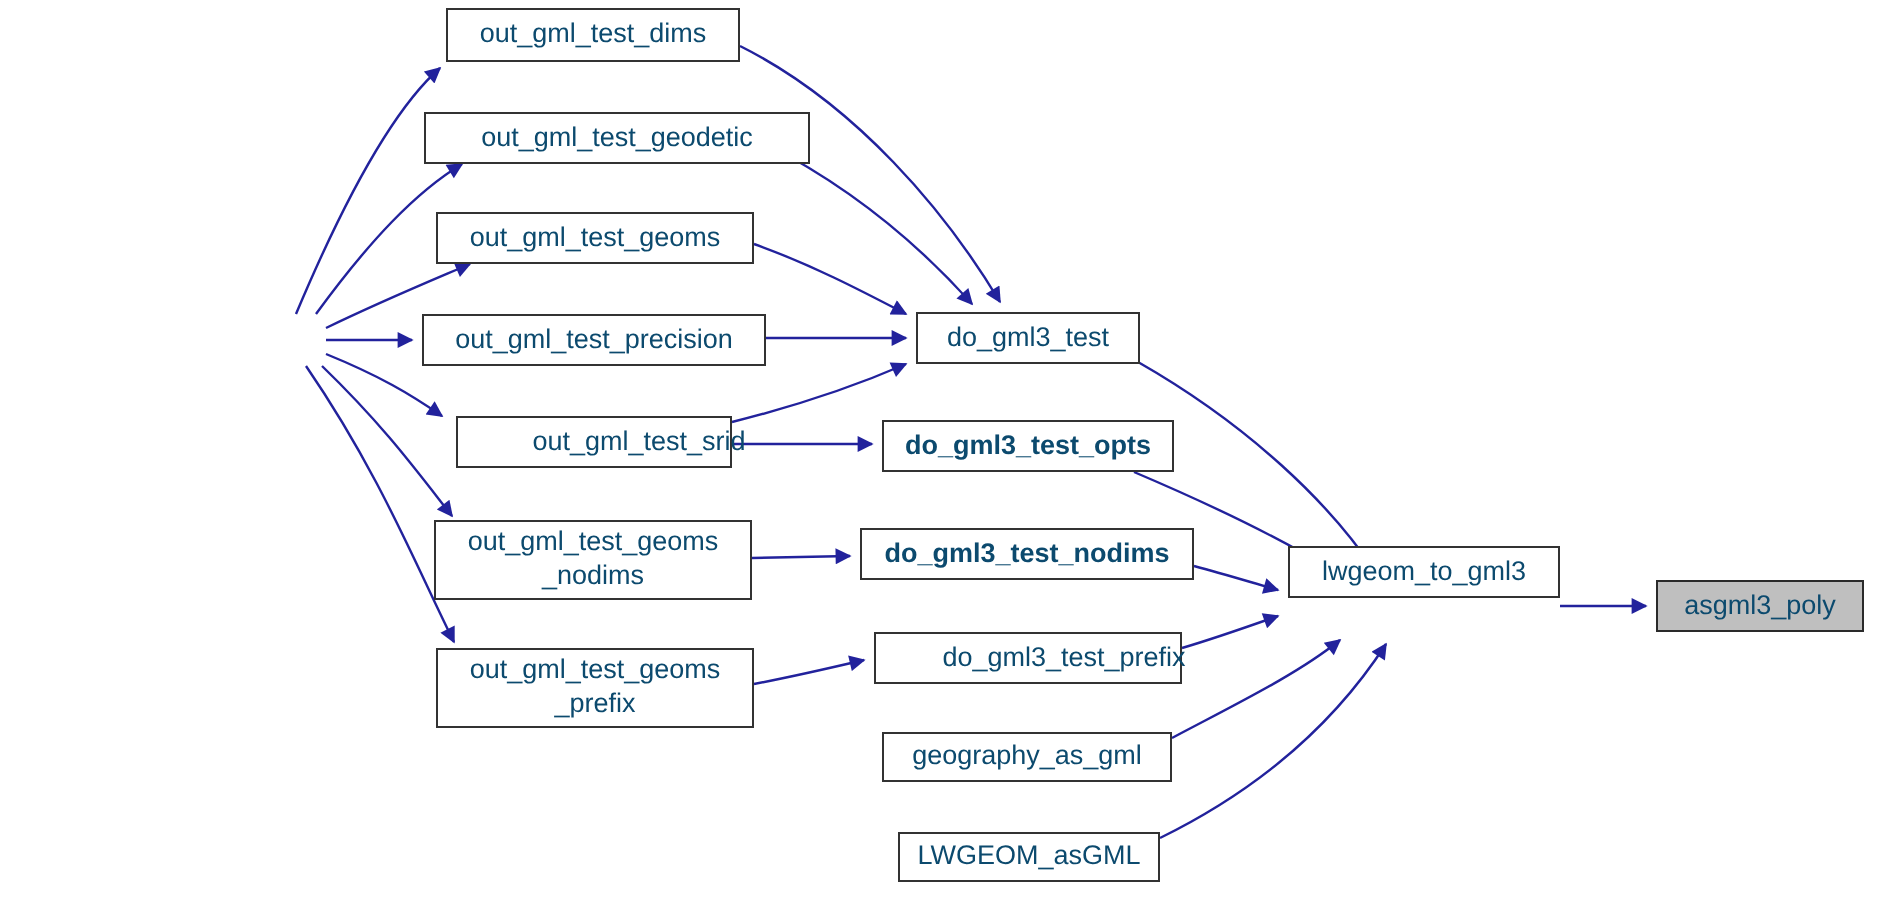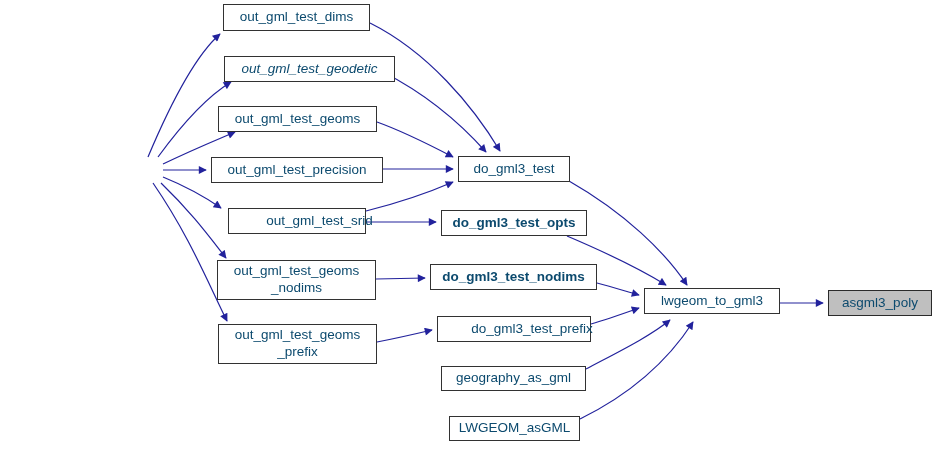--- a/index.html
+++ b/index.html
@@ -63,21 +63,21 @@
     <path class="edge" d="M591,324 C608,319 622,314 639,308" marker-end="url(#arrow)"></path>
     <path class="edge" d="M586,369 C618,352 649,337 670,320" marker-end="url(#arrow)"></path>
     <path class="edge" d="M580,419 C637,391 671,356 693,322" marker-end="url(#arrow)"></path>
 
     <path class="edge" d="M780,303 L823,303" marker-end="url(#arrow)"></path>
   </svg>
 
 
   <div class="node" style="left:223px;top:4px;width:147px;height:27px;">out_gml_test_dims</div>
 
-  <div class="node" style="left:224px;top:56px;width:171px;height:26px;font-style:italic;">out_gml_test_geodetic</div>
+  <div class="node" style="left:212px;top:56px;width:193px;height:26px;">out_gml_test_geodetic</div>
 
   <div class="node" style="left:218px;top:106px;width:159px;height:26px;">out_gml_test_geoms</div>
 
   <div class="node" style="left:211px;top:157px;width:172px;height:26px;">out_gml_test_precision</div>
 
   <div class="node" style="left:228px;top:208px;width:138px;height:26px;padding-left:45px;">out_gml_test_srid</div>
 
   <div class="node" style="left:217px;top:260px;width:159px;height:40px;">out_gml_test_geoms
 _nodims</div>
 
@@ -89,17 +89,17 @@
   <div class="node" style="left:441px;top:210px;width:146px;height:26px;font-weight:bold;">do_gml3_test_opts</div>
 
   <div class="node" style="left:430px;top:264px;width:167px;height:26px;font-weight:bold;">do_gml3_test_nodims</div>
 
   <div class="node" style="left:437px;top:316px;width:154px;height:26px;padding-left:36px;">do_gml3_test_prefix</div>
 
   <div class="node" style="left:441px;top:366px;width:145px;height:25px;">geography_as_gml</div>
 
   <div class="node" style="left:449px;top:416px;width:131px;height:25px;">LWGEOM_asGML</div>
 
-  <div class="node" style="left:644px;top:288px;width:136px;height:26px;">lwgeom_to_gml3</div>
+  <div class="node" style="left:644px;top:273px;width:136px;height:26px;">lwgeom_to_gml3</div>
 
   <div class="node highlight" style="left:828px;top:290px;width:104px;height:26px;">asgml3_poly</div>
 
 </div>
 
 </body></html>

